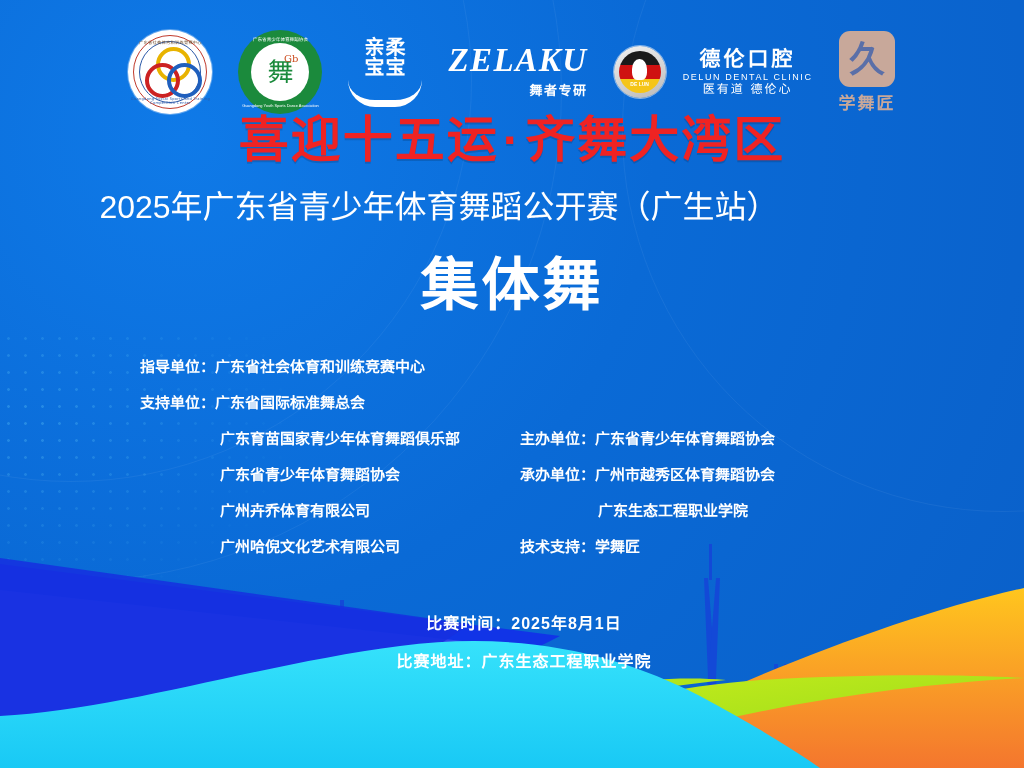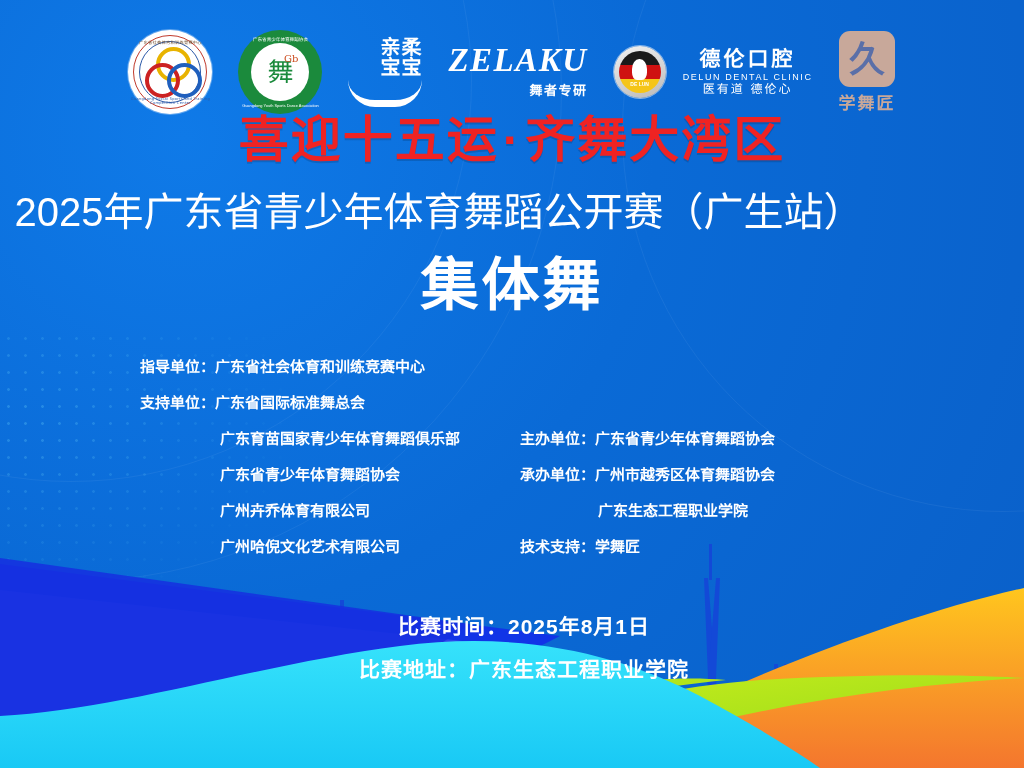--- a/index.html
+++ b/index.html
@@ -137,21 +137,21 @@
     margin-left: 34px;
   }
   .green-top, .green-bot {
     position: absolute; left: 0; width: 100%;
     text-align: center; color: #fff; font-size: 4.6px;
   }
   .green-top { top: 6px; }
   .green-bot { bottom: 6px; font-size: 3.9px; }
 
   
-  .logo-qr { color: #fff; text-align: right; }
+  .logo-qr { color: #fff; text-align: center; }
   .logo-qr .ch {
     font-size: 20px; font-weight: 700; line-height: 1.02;
     letter-spacing: 1px;
   }
   .logo-qr .smile {
     width: 74px; height: 20px;
     border-bottom: 7px solid #fff;
     border-radius: 0 0 46px 46px;
     margin: 3px auto 0;
   }
@@ -234,21 +234,21 @@
     letter-spacing: 2px;
     line-height: 1.1;
     text-shadow: 0 2px 0 rgba(0,0,0,.14);
   }
   .headline-red .dot { padding: 0 4px; }
 
   .headline-sub {
     position: absolute; left: 0; top: 188px; width: 878px;
     text-align: center;
     color: #ffffff;
-    font-size: 40px; font-weight: 400;
+    font-size: 32px; font-weight: 400;
     letter-spacing: 0px;
     line-height: 1.2;
   }
 
   .headline-big {
     position: absolute; left: 0; top: 252px; width: 1024px;
     text-align: center;
     color: #ffffff;
     font-size: 58px; font-weight: 900;
     letter-spacing: 3px;
@@ -280,21 +280,21 @@
   .col-right .credit-line.indent { padding-left: 78px; }
 
   
   .info-block {
     position: absolute;
     left: 0; top: 616px; width: 1024px;
     text-align: center;
   }
   .info-line {
     color: #ffffff;
-    font-size: 21px;
+    font-size: 16px;
     font-weight: 700;
     letter-spacing: 1px;
     line-height: 1;
     margin-bottom: 22px;
     padding-left: 24px;
   }
 </style>
 </head>
 <body>
 

